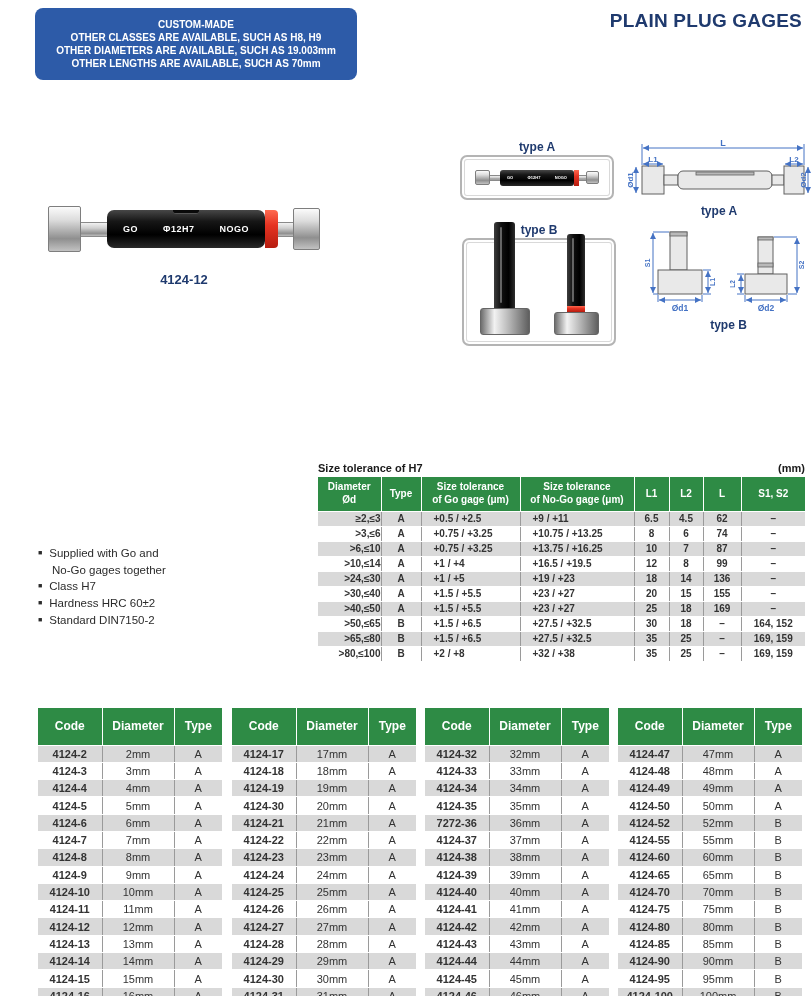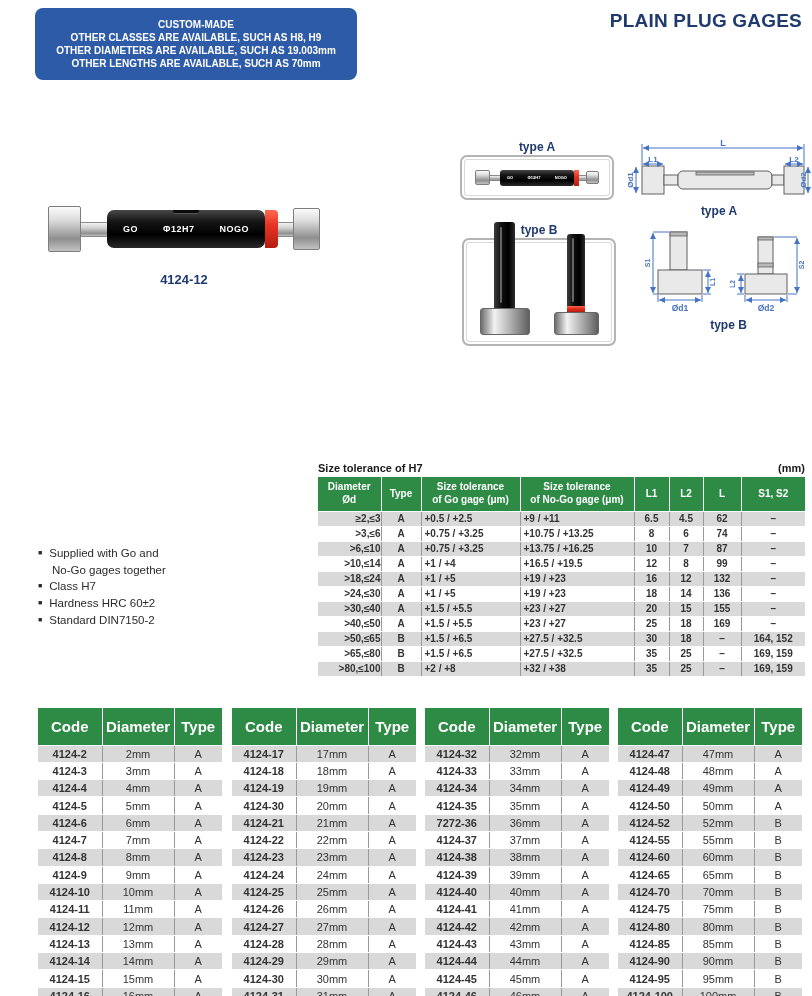--- a/index.html
+++ b/index.html
@@ -100,25 +100,25 @@
   
   .tol-wrap { position:absolute; left:318px; top:462px; width:487px; }
   .tol-titlebar { display:flex; justify-content:space-between; align-items:baseline;
     font-size:11px; font-weight:bold; color:#1a1a1a; margin-bottom:3px; }
   .tol-table { width:487px; font-size:10px; }
   .tol-table th { font-size:10px; line-height:1.25; height:34px; padding:2px 1px; }
   .tol-table td { height:15px; font-weight:bold; font-size:10px; }
   .tol-table td.diam { text-align:right; }
   .tol-table td.diam span { display:inline-block; }
   .tol-table td.diam span:first-child { width:28px; padding-left:6px; }
-  .tol-table td:nth-child(3), .tol-table td:nth-child(4) { text-align:left; padding-left:3px; }
+  .tol-table td:nth-child(3), .tol-table td:nth-child(4) { text-align:left; padding-left:12px; }
 
   
   .code-table { position:absolute; width:184px; font-size:11px; }
-  .code-table th { font-size:15px; height:37px; }
+  .code-table th { font-size:12px; height:37px; }
   .code-table td { height:17.3px; }
   .code-table td:first-child { font-weight:bold; }
   .ct-1 { left:38px;  top:708px; }
   .ct-2 { left:232px; top:708px; }
   .ct-3 { left:425px; top:708px; }
   .ct-4 { left:618px; top:708px; }
 </style>
 </head>
 <body>
 
@@ -332,30 +332,20 @@
             <td class="diam"><span>&gt;10,</span><span>≤14</span></td>
             <td>A</td>
             <td>+1 / +4</td>
             <td>+16.5 / +19.5</td>
             <td>12</td>
             <td>8</td>
             <td>99</td>
             <td>–</td>
           </tr>
           <tr>
-            <td class="diam"><span>&gt;18,</span><span>≤24</span></td>
-            <td>A</td>
-            <td>+1 / +5</td>
-            <td>+19 / +23</td>
-            <td>16</td>
-            <td>12</td>
-            <td>132</td>
-            <td>–</td>
-          </tr>
-          <tr>
             <td class="diam"><span>&gt;24,</span><span>≤30</span></td>
             <td>A</td>
             <td>+1 / +5</td>
             <td>+19 / +23</td>
             <td>18</td>
             <td>14</td>
             <td>136</td>
             <td>–</td>
           </tr>
           <tr>

